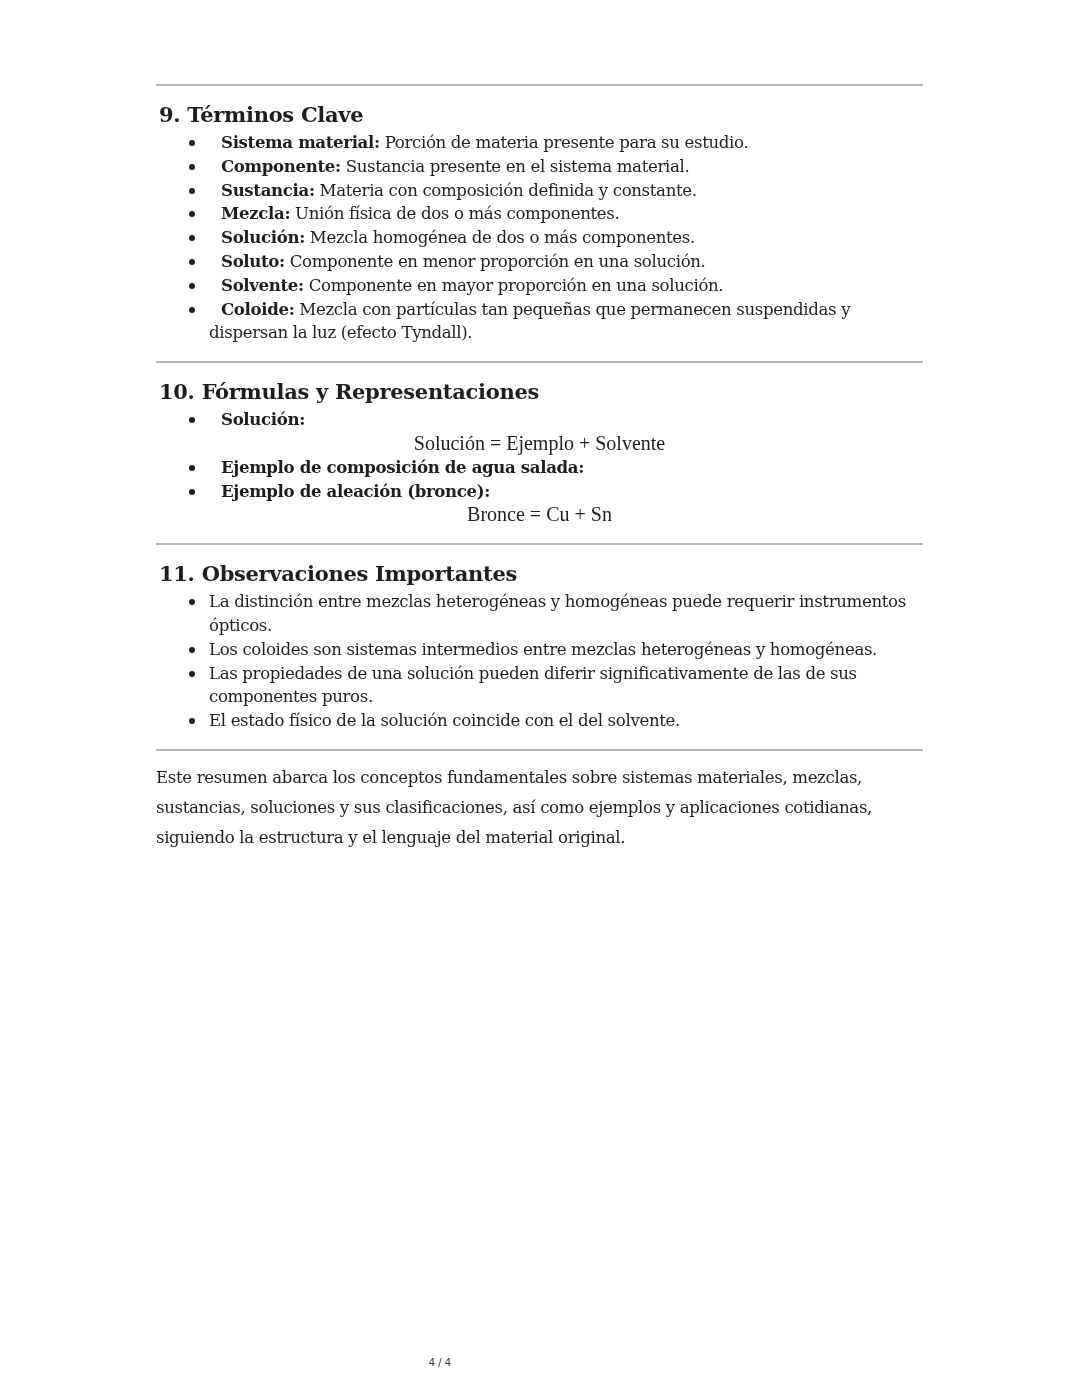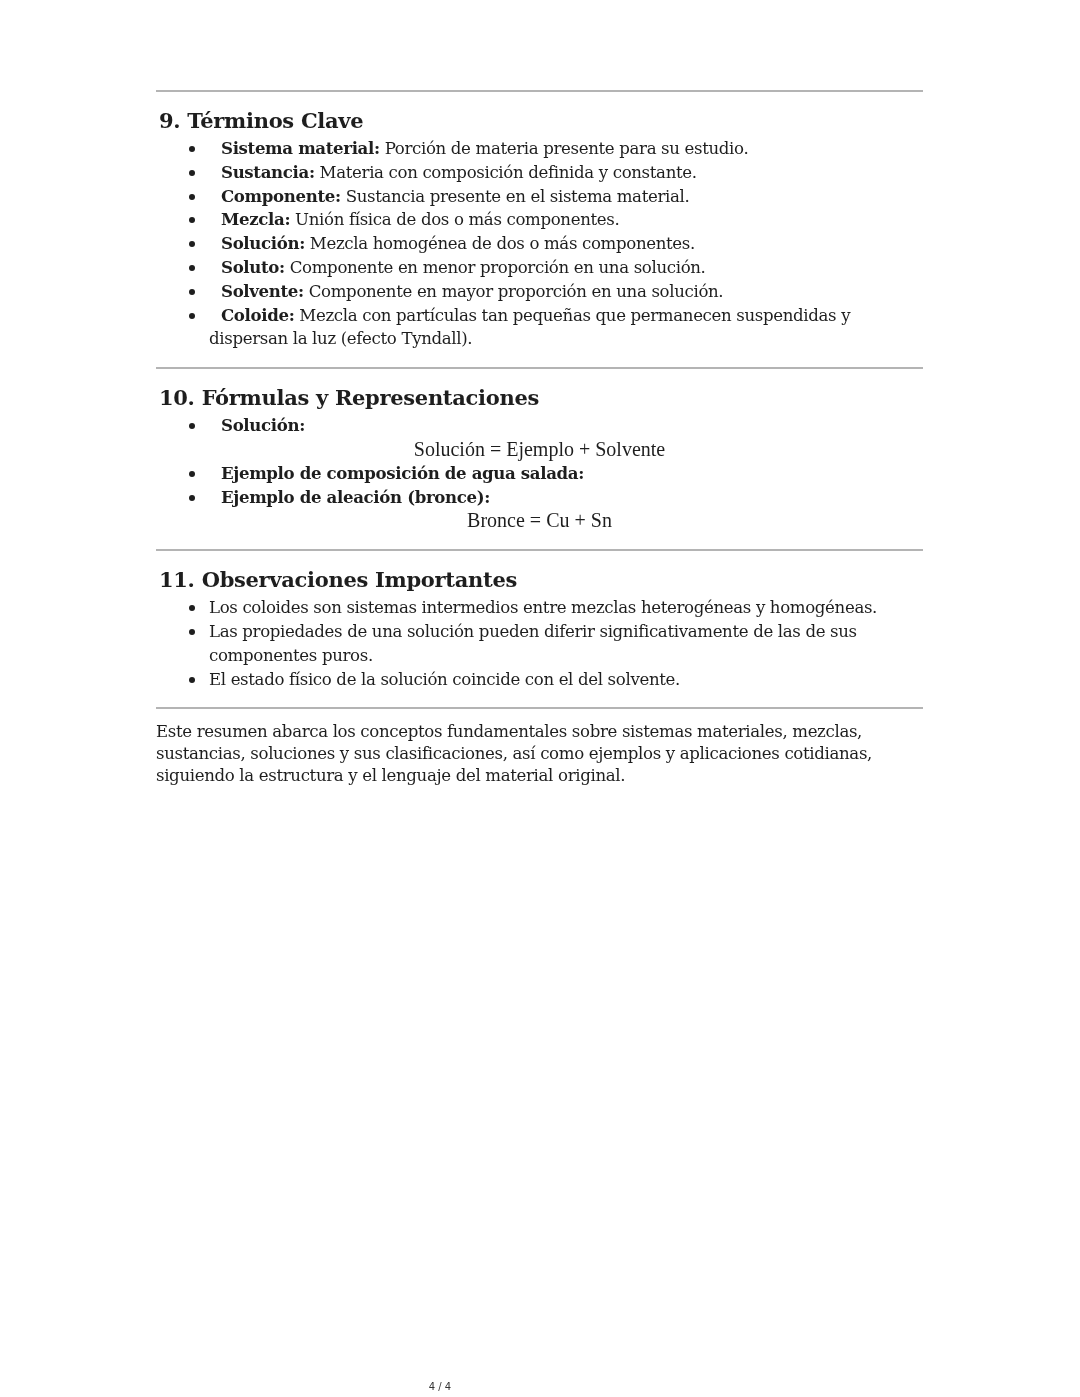--- a/index.html
+++ b/index.html
@@ -1,39 +1,39 @@
 <!DOCTYPE html>
 <html><head>
 <meta charset="utf-8">
 <style>
   html, body { margin: 0; padding: 0; background: #ffffff; }
   body { width: 1080px; height: 1397px; position: relative; font-family: "DejaVu Serif", serif; color: #1e1e1e; }
-  .page { position: absolute; left: 156px; top: 90px; width: 767px; }
+  .page { position: absolute; left: 156px; top: 84px; width: 767px; }
   hr.rule { border: 0; border-top: 2px solid #b4b4b4; margin: 0; }
   h2 { font-family: "DejaVu Serif", serif; font-size: 21px; font-weight: bold; margin: 0; padding-left: 3px; line-height: 30px; letter-spacing: -0.3px; }
   ul { margin: 0; padding-left: 53px; list-style: none; }
   li { position: relative; font-size: 16.6px; line-height: 23.8px; letter-spacing: -0.35px; }
   li::before { content: ""; position: absolute; left: -20px; top: 9px; width: 6px; height: 6px; border-radius: 50%; background: #1e1e1e; }
   li b { font-weight: bold; margin-left: 12px; }
   .formula { display: block; text-align: center; font-family: "Liberation Serif", serif; font-size: 20px; line-height: 23.8px; margin-left: -53px; letter-spacing: 0; }
   .formula sub { font-size: 13px; vertical-align: -3px; line-height: 0; }
-  .closing { font-size: 16.6px; line-height: 22px; letter-spacing: -0.35px; margin: 0; }
-  .pagenum { position: absolute; top: 1357px; left: 0; width: 880px; text-align: center; font-family: "DejaVu Sans", sans-serif; font-size: 10px; color: #333; margin-top: 24px; }
+  .closing { font-size: 16.6px; line-height: 30px; letter-spacing: -0.35px; margin: 0; }
+  .pagenum { position: absolute; top: 1357px; left: 0; width: 880px; text-align: center; font-family: "DejaVu Sans", sans-serif; font-size: 10px; color: #333; }
 </style>
 </head>
 <body>
 
 <div class="page">
   <hr class="rule">
   <div style="height:14px"></div>
   <h2>9. Términos Clave</h2>
   <ul style="margin-top:1px;">
     <li><b>Sistema material:</b><span> Porción de materia presente para su estudio.</span></li>
+    <li><b>Componente:</b><span> Sustancia presente en el sistema material.</span></li>
     <li><b>Sustancia:</b><span> Materia con composición definida y constante.</span></li>
-    <li><b>Componente:</b><span> Sustancia presente en el sistema material.</span></li>
     <li><b>Mezcla:</b><span> Unión física de dos o más componentes.</span></li>
     <li><b>Solución:</b><span> Mezcla homogénea de dos o más componentes.</span></li>
     <li><b>Soluto:</b><span> Componente en menor proporción en una solución.</span></li>
     <li><b>Solvente:</b><span> Componente en mayor proporción en una solución.</span></li>
     <li><b>Coloide:</b><span> Mezcla con partículas tan pequeñas que permanecen suspendidas y dispersan la luz (efecto Tyndall).</span></li>
   </ul>
 
   <div style="height:16px"></div>
   <hr class="rule">
   <div style="height:14px"></div>
@@ -50,20 +50,21 @@
       <b>Ejemplo de aleación (bronce):</b>
       <span class="formula"><span>Bronce = Cu + Sn</span></span>
     </li>
   </ul>
 
   <div style="height:16px"></div>
   <hr class="rule">
   <div style="height:14px"></div>
   <h2>11. Observaciones Importantes</h2>
   <ul style="margin-top:1px;">
+    <li>La distinción entre mezclas heterogéneas y homogéneas puede requerir instrumentos ópticos.</li>
     <li>Los coloides son sistemas intermedios entre mezclas heterogéneas y homogéneas.</li>
     <li>Las propiedades de una solución pueden diferir significativamente de las de sus componentes puros.</li>
     <li>El estado físico de la solución coincide con el del solvente.</li>
   </ul>
 
   <div style="height:16px"></div>
   <hr class="rule">
   <div style="height:12px"></div>
   <p class="closing">Este resumen abarca los conceptos fundamentales sobre sistemas materiales, mezclas, sustancias, soluciones y sus clasificaciones, así como ejemplos y aplicaciones cotidianas, siguiendo la estructura y el lenguaje del material original.</p>
 </div>

